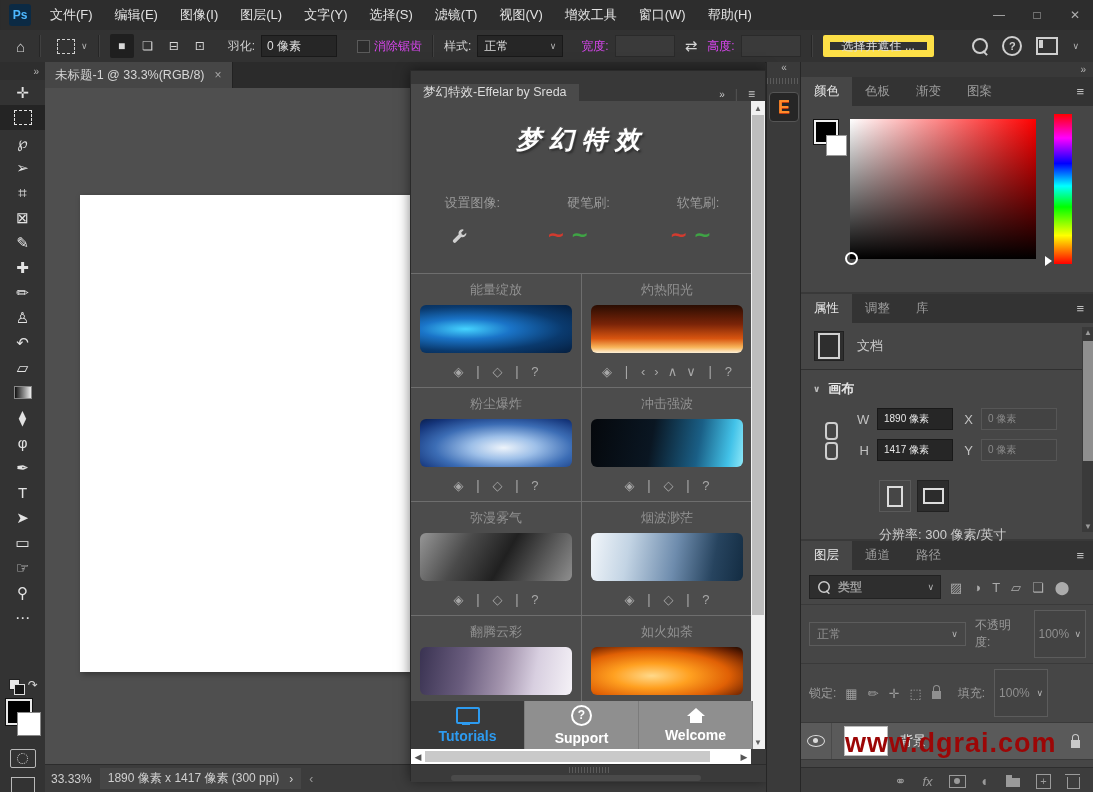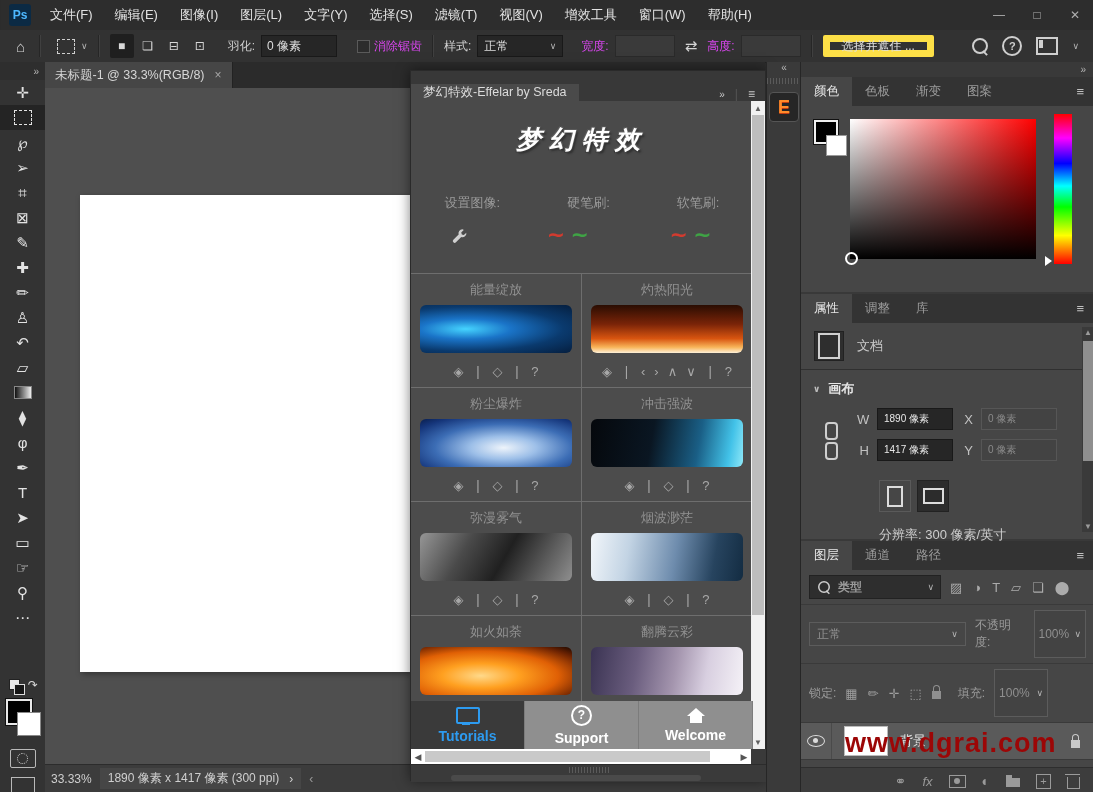--- a/index.html
+++ b/index.html
@@ -468,26 +468,26 @@
             <div class="fx-thumb" style="background: linear-gradient(100deg, rgb(242, 246, 250) 0%, rgb(195, 212, 228) 25%, rgb(110, 140, 173) 55%, rgb(39, 68, 95) 80%, rgb(19, 44, 66) 100%);"></div>
             <div class="fx-ctrls">
               <span>◈</span>
               <span>❘</span>
               <span>◇</span>
               <span>❘</span>
               <span>?</span>
             </div>
           </div>
           <div class="fx-cell">
+            <div class="fx-title">翻腾云彩</div>
+            <div class="fx-thumb" style="background: linear-gradient(100deg, rgb(58, 51, 82) 0%, rgb(106, 93, 126) 30%, rgb(164, 149, 174) 55%, rgb(216, 207, 224) 75%, rgb(245, 242, 247) 100%);"></div>
+          </div>
+          <div class="fx-cell">
             <div class="fx-title">如火如荼</div>
             <div class="fx-thumb" style="background: radial-gradient(at 40% 60%, rgb(255, 217, 138) 0%, rgb(255, 160, 32) 30%, rgb(224, 96, 5) 60%, rgb(106, 34, 2) 85%, rgb(28, 8, 0) 100%);"></div>
-          </div>
-          <div class="fx-cell">
-            <div class="fx-title">翻腾云彩</div>
-            <div class="fx-thumb" style="background: linear-gradient(100deg, rgb(58, 51, 82) 0%, rgb(106, 93, 126) 30%, rgb(164, 149, 174) 55%, rgb(216, 207, 224) 75%, rgb(245, 242, 247) 100%);"></div>
           </div>
         </div>
     </div>
     <div class="ext-vscroll">
       <div class="arr">▲</div>
       <div class="thumb"></div>
       <div class="arr dn">▼</div>
     </div>
     <div class="ext-foot" id="ext-foot">
         <div class="ft-tab active">

